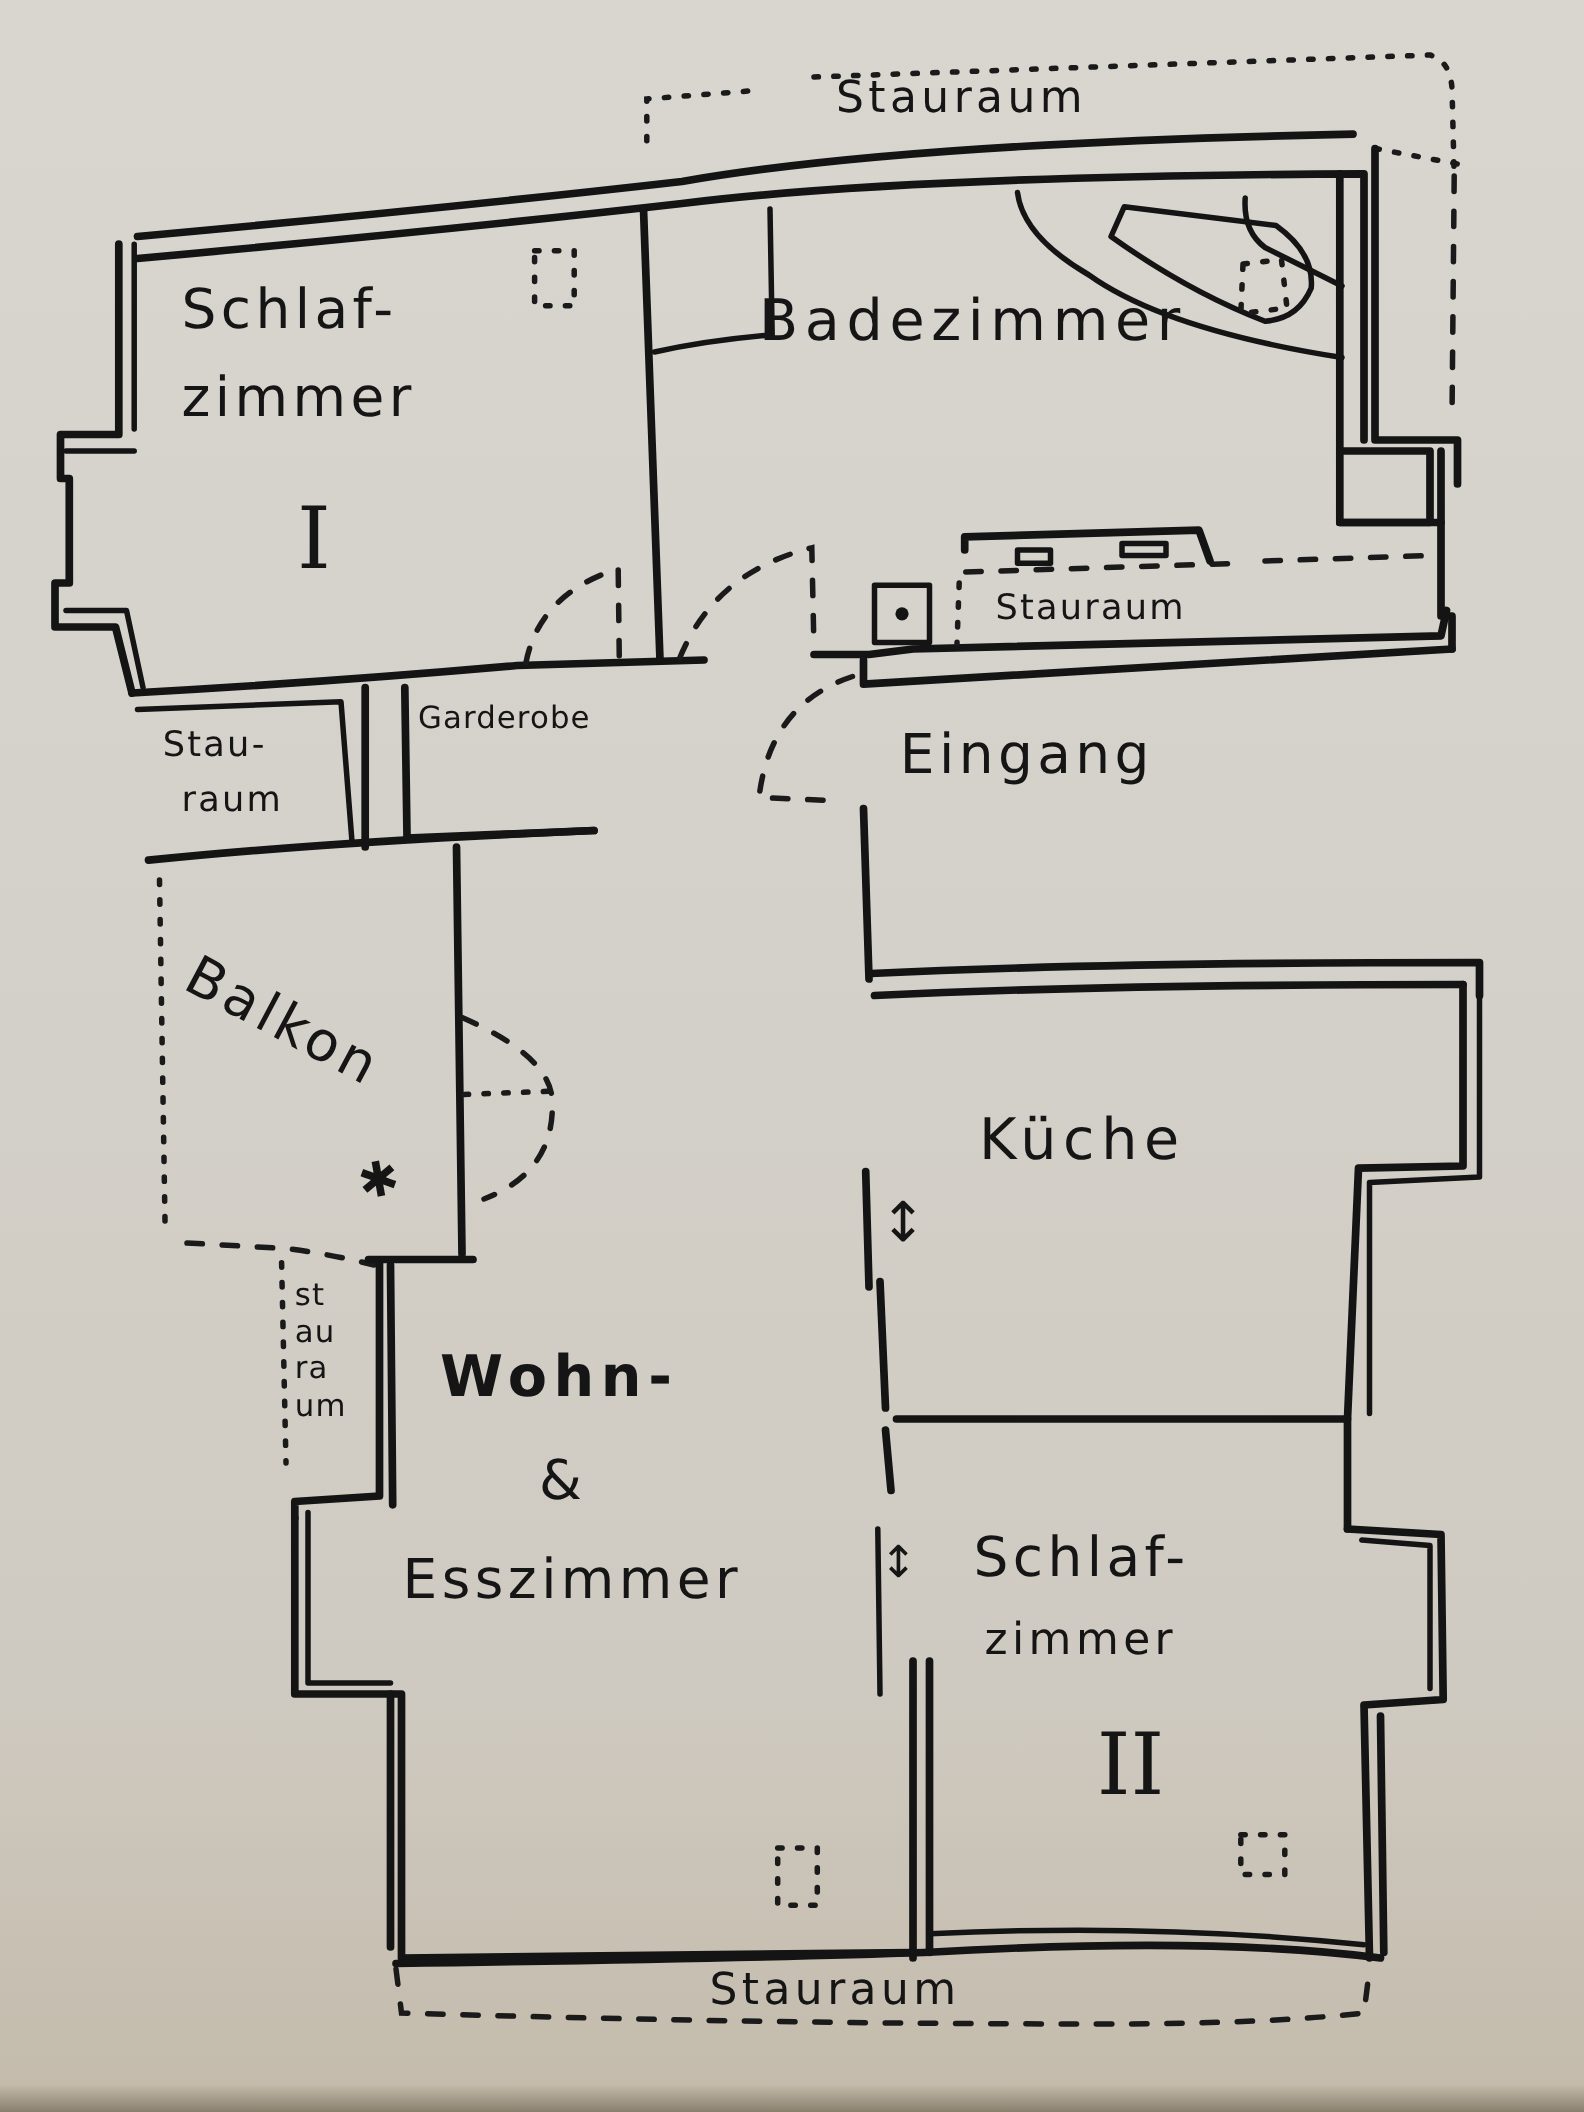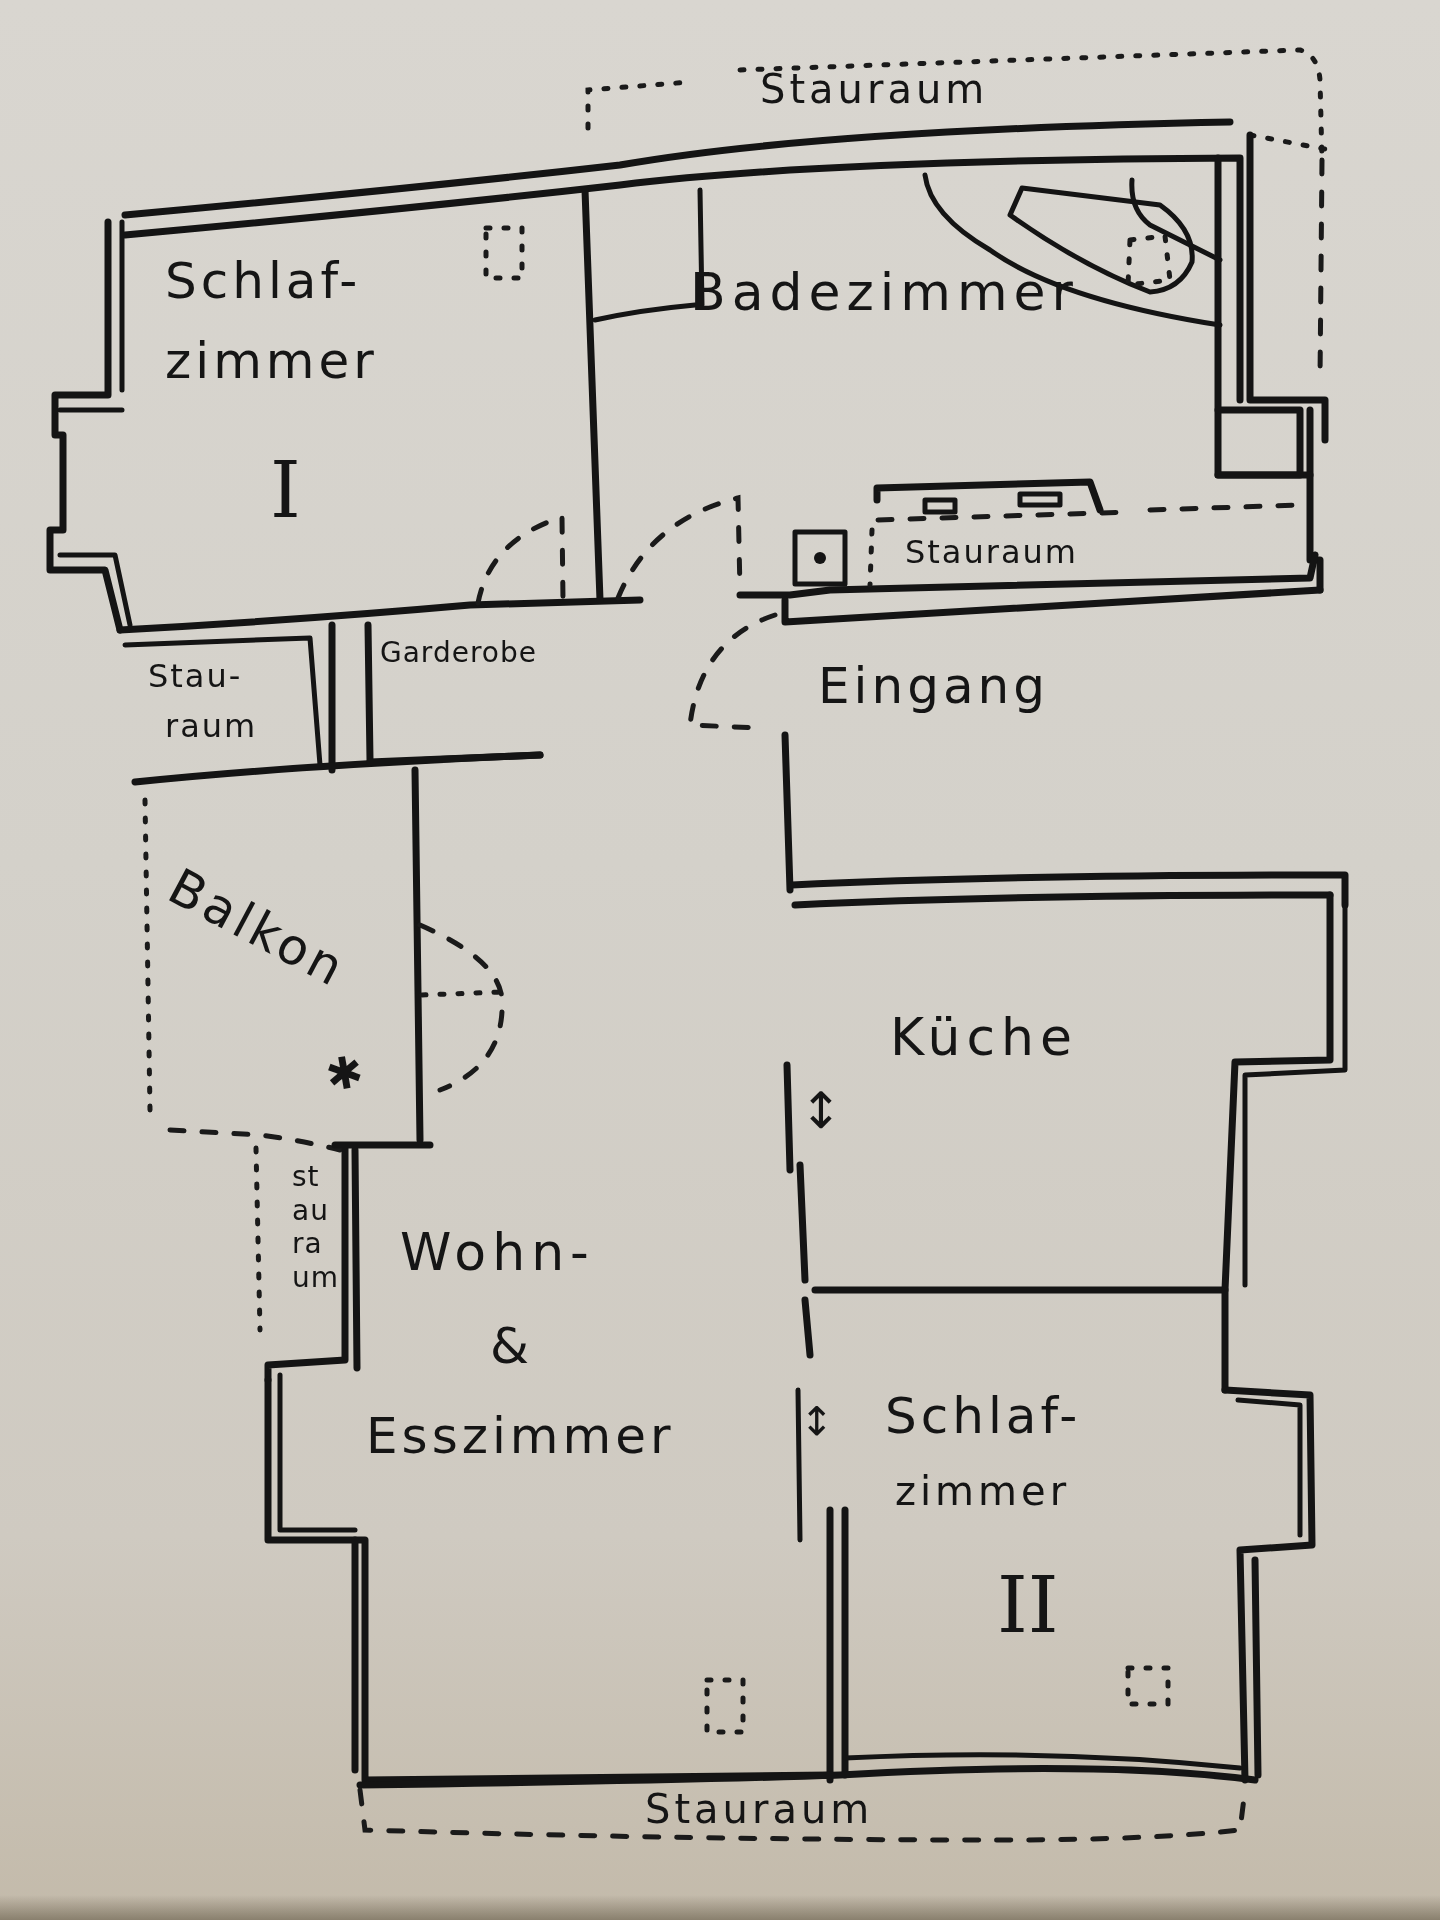--- a/index.html
+++ b/index.html
@@ -133,31 +133,31 @@
 
   <div class="label lbl-s" style="left:148px; top:660px;">Stau-</div>
   <div class="label lbl-s" style="left:165px; top:710px;">raum</div>
   <div class="label lbl-xs" style="left:380px; top:638px;">Garderobe</div>
 
   <div class="label lbl-l" style="left:818px; top:660px;">Eingang</div>
 
   <div class="label lbl-l" style="left:185px; top:860px; transform:rotate(28deg); transform-origin:left top;">Balkon</div>
   <div class="label lbl-xl" style="left:326px; top:1050px; font-size:44px; transform:rotate(-10deg);">✱</div>
 
-  <div class="label lbl-xs" style="left:268px; top:1160px; line-height:1.2;margin-left:24px;">
+  <div class="label lbl-xs" style="left:268px; top:1160px; line-height:1.2;">
     <div>st</div>
     <div>au</div>
     <div>ra</div>
     <div>um</div>
   </div>
 
   <div class="label lbl-xl" style="left:890px; top:1010px;">Küche</div>
   <div class="label lbl-l" style="left:800px; top:1085px;">↕</div>
 
-  <div class="label lbl-xl" style="left:400px; top:1225px;">Wohn-</div>
+  <div class="label lbl-xl" style="left:400px; top:1225px;font-weight:bold;">Wohn-</div>
   <div class="label lbl-l" style="left:490px; top:1320px;">&amp;</div>
   <div class="label lbl-l" style="left:366px; top:1410px;">Esszimmer</div>
 
   <div class="label lbl-m" style="left:800px; top:1400px;">↕</div>
   <div class="label lbl-l" style="left:885px; top:1390px;">Schlaf-</div>
   <div class="label lbl-m" style="left:895px; top:1470px;">zimmer</div>
   <div class="label roman" style="left:985px; top:1565px;margin-left:12px;">II</div>
 
   <div class="label lbl-m" style="left:645px; top:1788px;">Stauraum</div>
 

